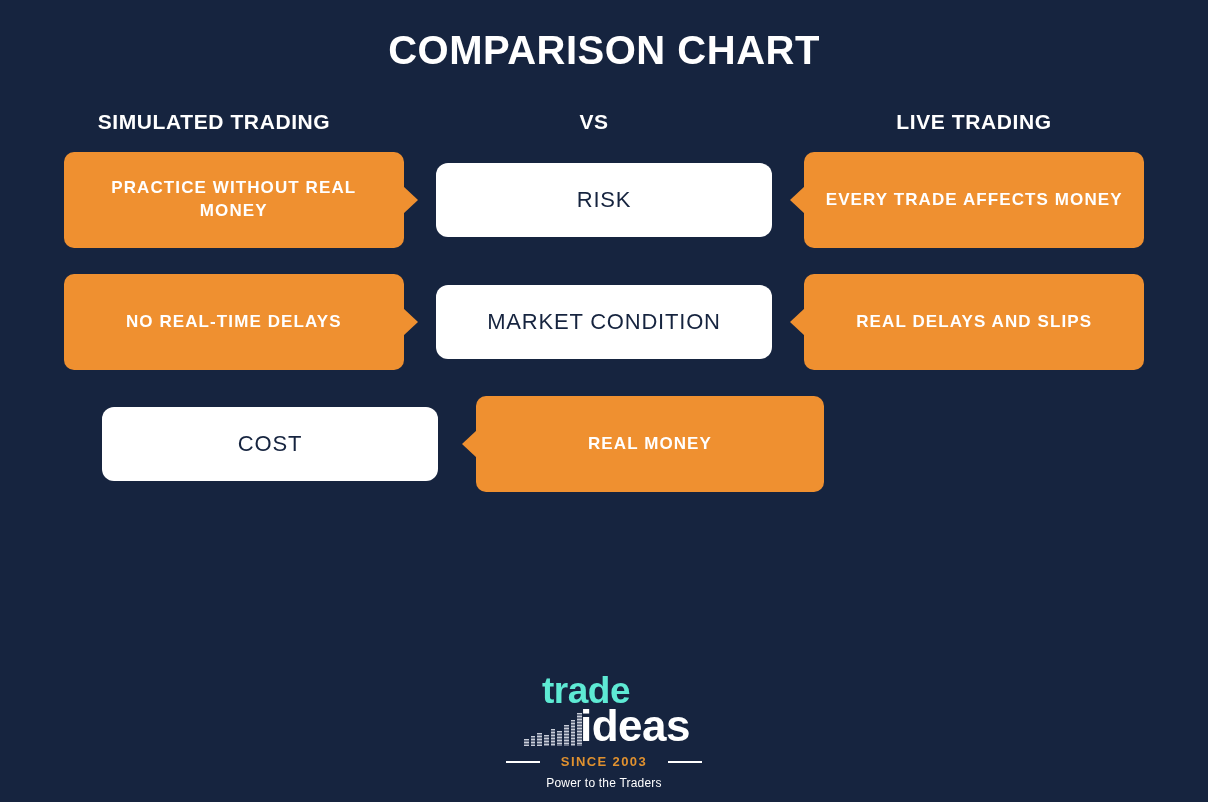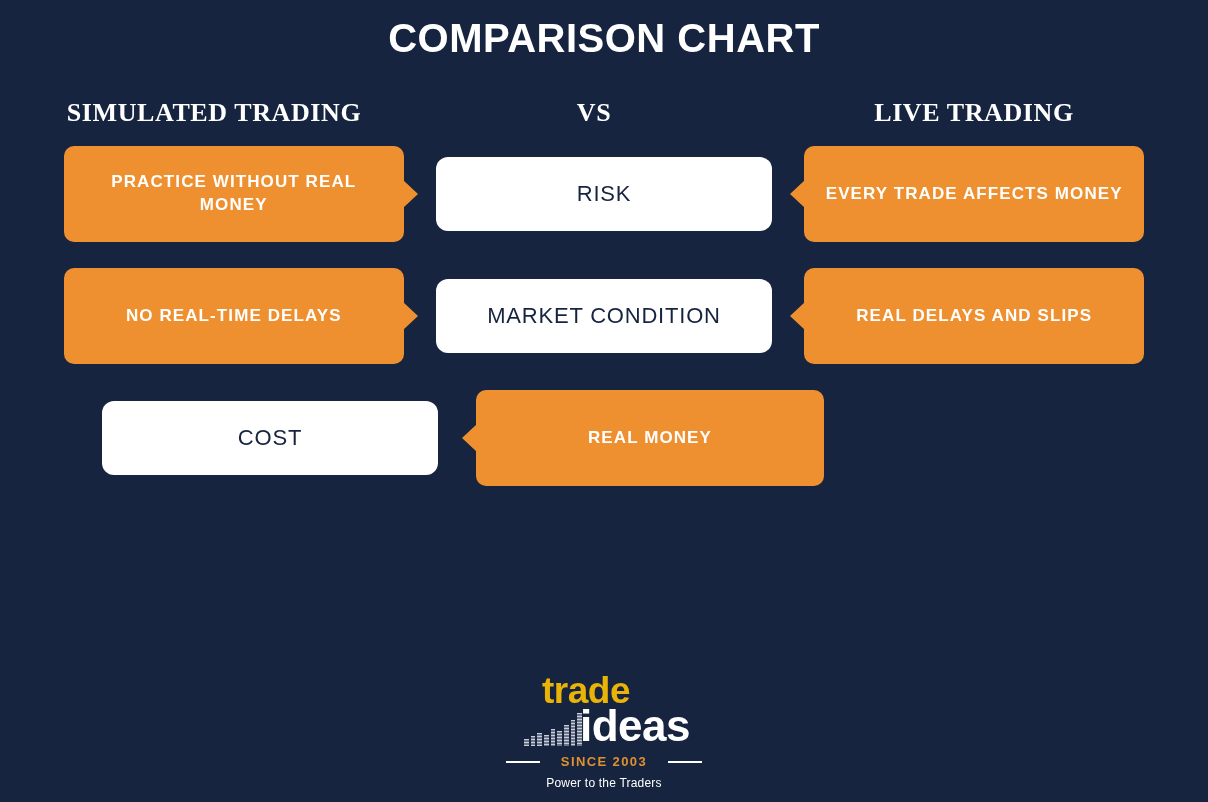--- a/index.html
+++ b/index.html
@@ -16,40 +16,39 @@
     position: relative;
   }
 
   
   .title {
     text-align: center;
     color: #ffffff;
     font-size: 40px;
     font-weight: bold;
     letter-spacing: 0.5px;
-    padding-top: 16px;
+    padding-top: 28px;
     line-height: 1.1;
     text-transform: uppercase;
   }
 
   
   .headers {
     display: flex;
     align-items: center;
     margin-top: 38px;
     padding: 0 40px;
   }
   .col-head {
     color: #ffffff;
-    font-size: 26px;
+    font-size: 21px;
     font-weight: bold;
     letter-spacing: 0.6px;
     text-align: center;
     text-transform: uppercase;
-    font-family: Liberation Serif, serif;
   }
   .col-head.left   { width: 348px; }
   .col-head.center { width: 412px; }
   .col-head.right  { width: 348px; }
 
   
   .rows { margin-top: 18px; padding: 0 64px; }
 
   .row {
     display: flex;
@@ -142,21 +141,21 @@
   }
   .logo-word {
     position: relative;
     width: 176px;
     height: 76px;
   }
   .logo-trade {
     position: absolute;
     left: 26px;
     top: -2px;
-    color: #eab308;
+    color: #5eead4;
     font-size: 37px;
     font-weight: bold;
     letter-spacing: -0.5px;
     line-height: 1;
   }
   .logo-ideas {
     position: absolute;
     left: 64px;
     top: 30px;
     color: #ffffff;

